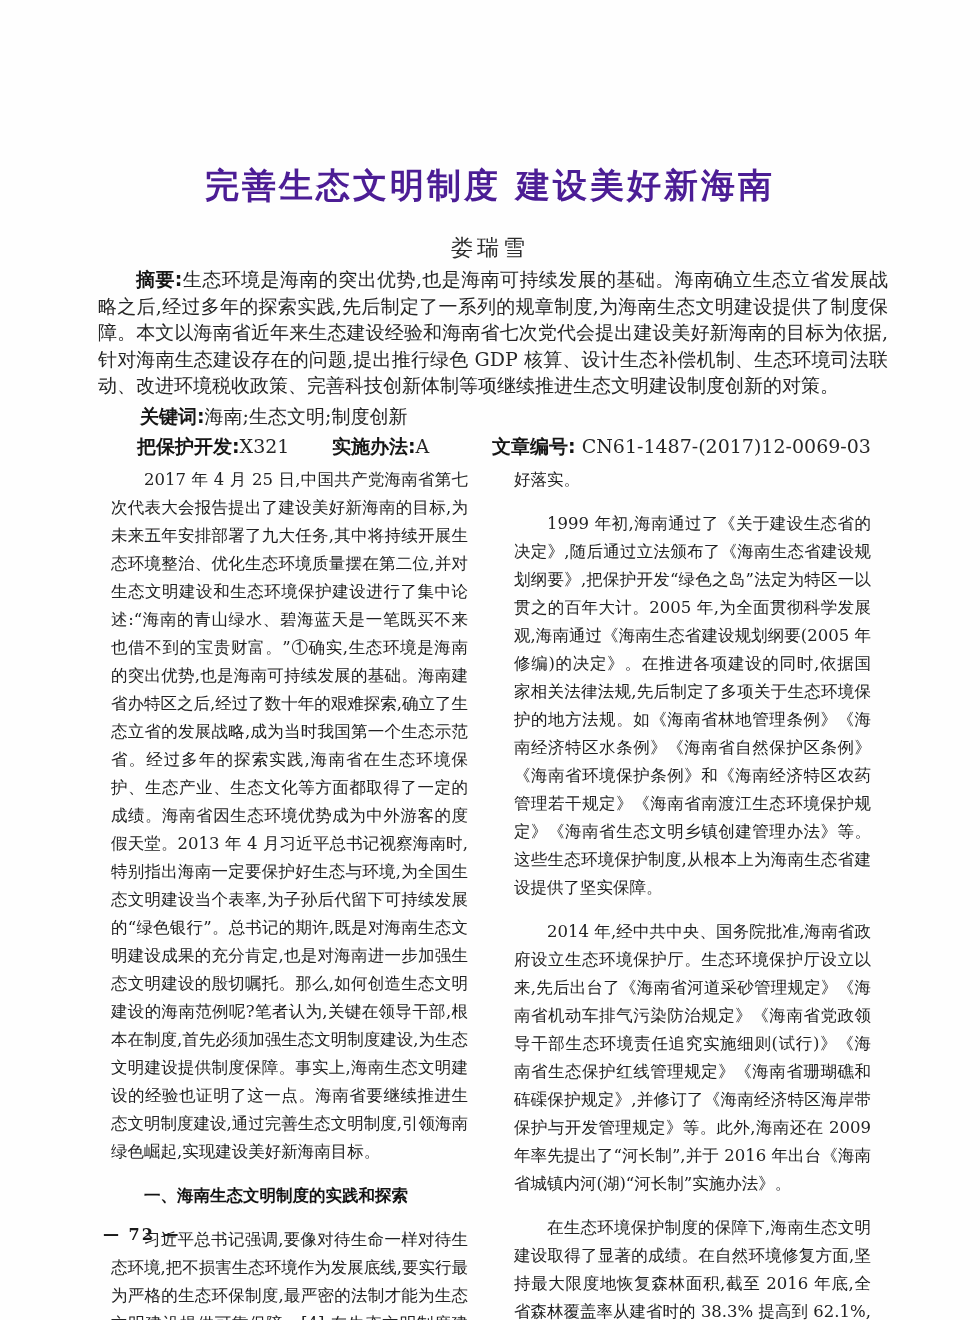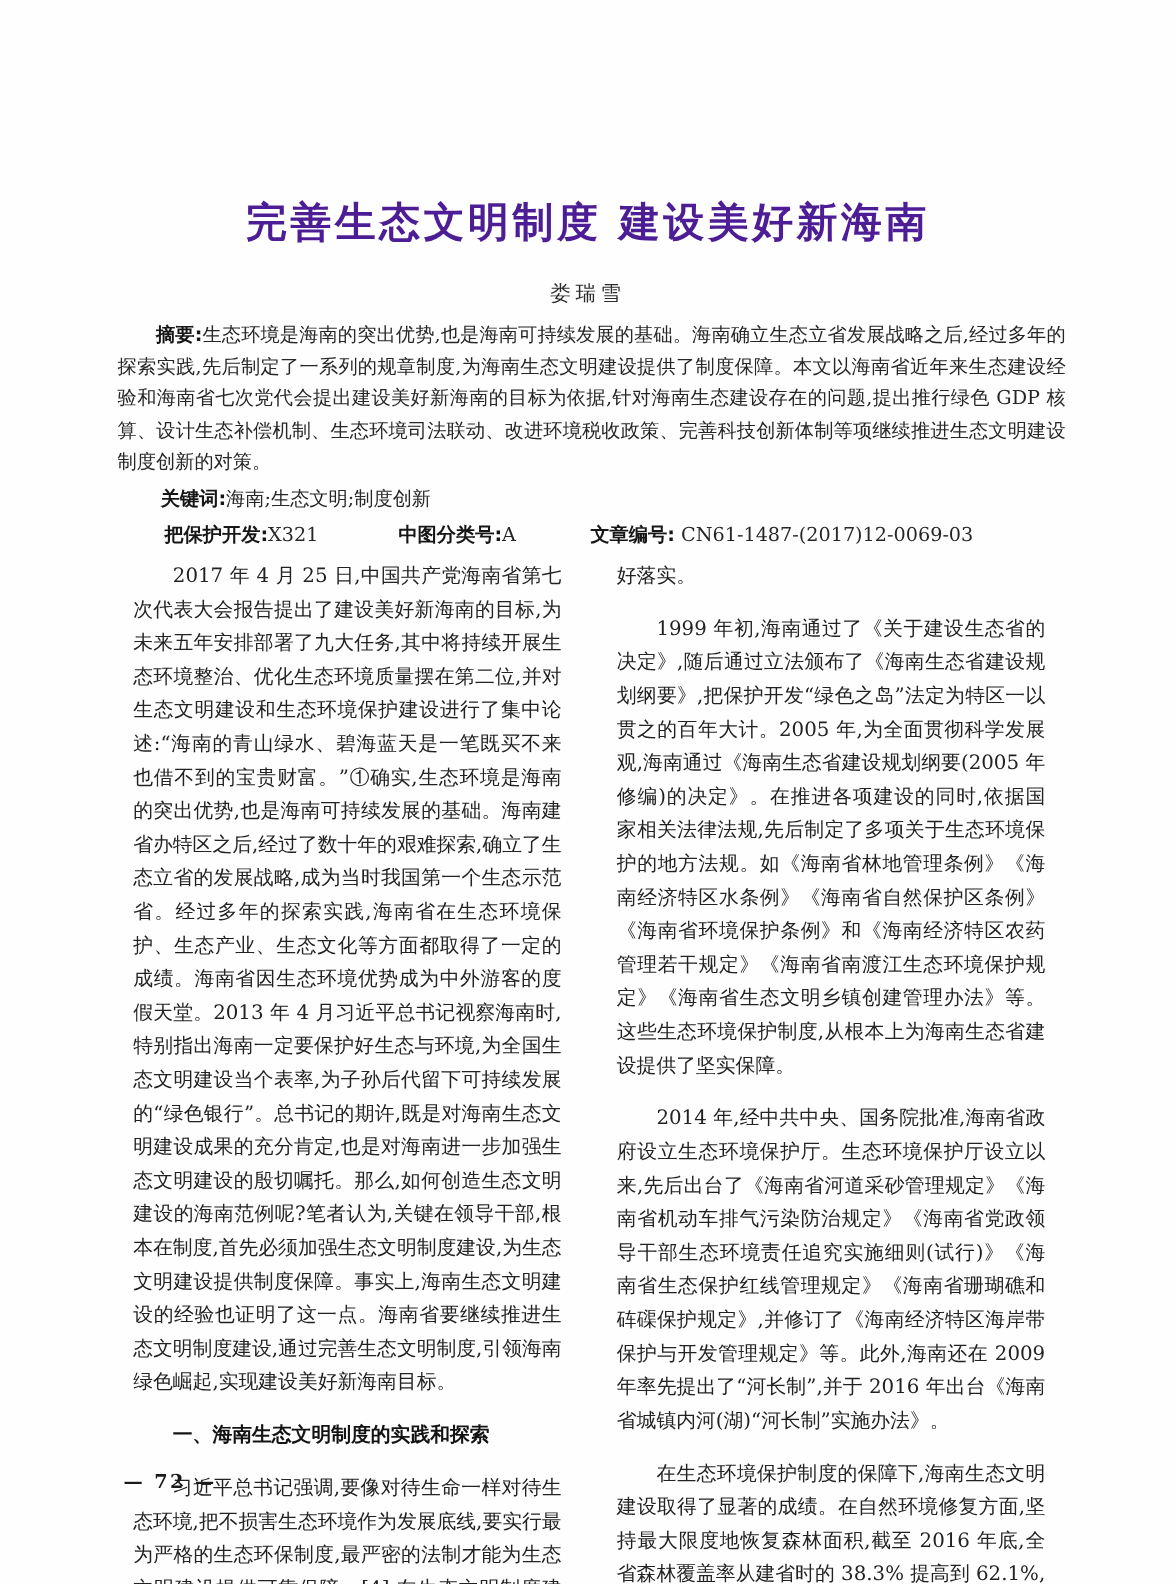--- a/index.html
+++ b/index.html
@@ -18,28 +18,28 @@
     text-align: center;
     font-size: 34px;
     font-weight: bold;
     letter-spacing: 3px;
     color: #4c1d95;
   }
   .author {
     position: absolute;
     top: 233px; left: 0; width: 100%;
     text-align: center;
-    font-size: 17px;
+    font-size: 22px;
     letter-spacing: 4px;
     color: #2a2a2a;
   }
   .front-matter {
     position: absolute;
     top: 266px; left: 98px; width: 790px;
-    font-size: 16px;
+    font-size: 19px;
     line-height: 26.5px;
     text-align: justify;
     color: #262626;
   }
   .abstract-para { margin: 0; text-indent: 2em; }
   .label {
     font-family: "DejaVu Sans", sans-serif;
     font-weight: bold;
     color: #161616;
   }
@@ -92,21 +92,21 @@
 
   <div class="title">完善生态文明制度 建设美好新海南</div>
 
   <div class="author">娄瑞雪</div>
 
   <div class="front-matter">
     <p class="abstract-para"><span class="label">摘要:</span><span>生态环境是海南的突出优势,也是海南可持续发展的基础。海南确立生态立省发展战略之后,经过多年的探索实践,先后制定了一系列的规章制度,为海南生态文明建设提供了制度保障。本文以海南省近年来生态建设经验和海南省七次党代会提出建设美好新海南的目标为依据,针对海南生态建设存在的问题,提出推行绿色 GDP 核算、设计生态补偿机制、生态环境司法联动、改进环境税收政策、完善科技创新体制等项继续推进生态文明建设制度创新的对策。</span></p>
     <p class="keywords-line"><span class="label">关键词:</span><span>海南;生态文明;制度创新</span></p>
     <p class="meta-line">
       <span class="meta-seg clc"><span class="label">把保护开发:</span><span>X321</span></span>
-      <span class="meta-seg doc-code"><span class="label">中图分类号:</span><span>A</span></span>
+      <span class="meta-seg doc-code"><span class="label">实施办法:</span><span>A</span></span>
       <span class="meta-seg article-no"><span class="label">文章编号:</span> <span>CN61-1487-(2017)12-0069-03</span></span>
     </p>
   </div>
 
   <div class="body-columns">
     <div class="col" id="col-left">
         <p class="para">2017 年 4 月 25 日,中国共产党海南省第七次代表大会报告提出了建设美好新海南的目标,为未来五年安排部署了九大任务,其中将持续开展生态环境整治、优化生态环境质量摆在第二位,并对生态文明建设和生态环境保护建设进行了集中论述:“海南的青山绿水、碧海蓝天是一笔既买不来也借不到的宝贵财富。”①确实,生态环境是海南的突出优势,也是海南可持续发展的基础。海南建省办特区之后,经过了数十年的艰难探索,确立了生态立省的发展战略,成为当时我国第一个生态示范省。经过多年的探索实践,海南省在生态环境保护、生态产业、生态文化等方面都取得了一定的成绩。海南省因生态环境优势成为中外游客的度假天堂。2013 年 4 月习近平总书记视察海南时,特别指出海南一定要保护好生态与环境,为全国生态文明建设当个表率,为子孙后代留下可持续发展的“绿色银行”。总书记的期许,既是对海南生态文明建设成果的充分肯定,也是对海南进一步加强生态文明建设的殷切嘱托。那么,如何创造生态文明建设的海南范例呢?笔者认为,关键在领导干部,根本在制度,首先必须加强生态文明制度建设,为生态文明建设提供制度保障。事实上,海南生态文明建设的经验也证明了这一点。海南省要继续推进生态文明制度建设,通过完善生态文明制度,引领海南绿色崛起,实现建设美好新海南目标。</p>
         <p class="heading">一、海南生态文明制度的实践和探索</p>
         <p class="para">习近平总书记强调,要像对待生命一样对待生态环境,把不损害生态环境作为发展底线,要实行最为严格的生态环保制度,最严密的法制才能为生态文明建设提供可靠保障。[4] 在生态文明制度建设方面,海南从本省实际情况出发,先后制定了切实有效的规章制度并认真抓</p>
       </div>

